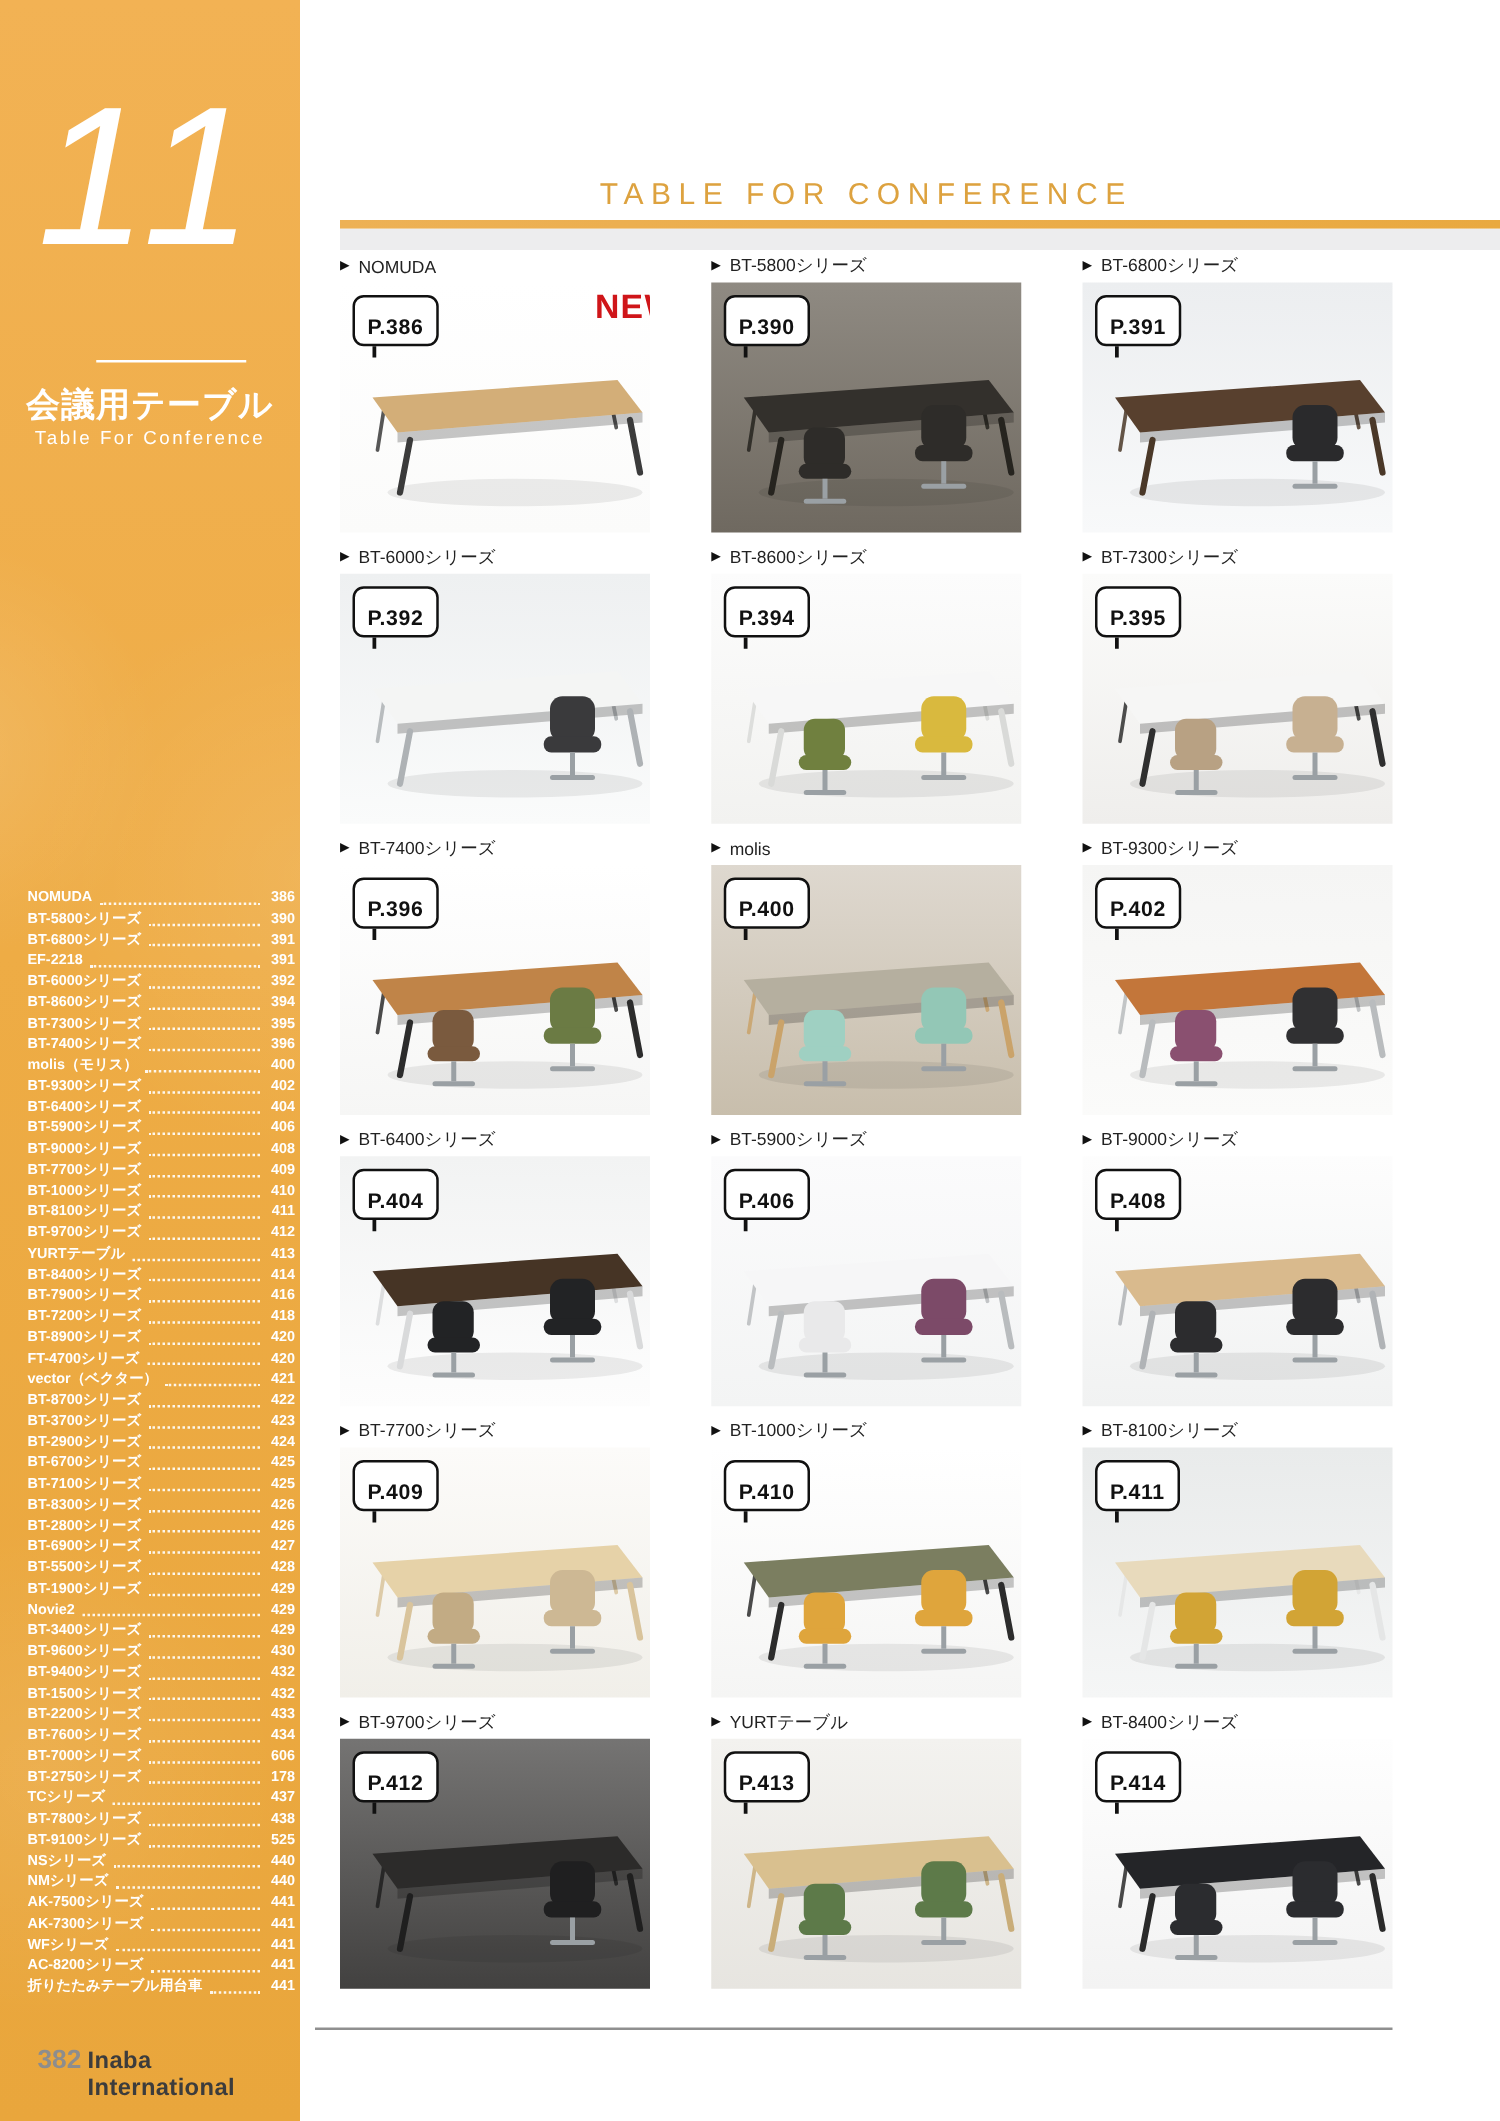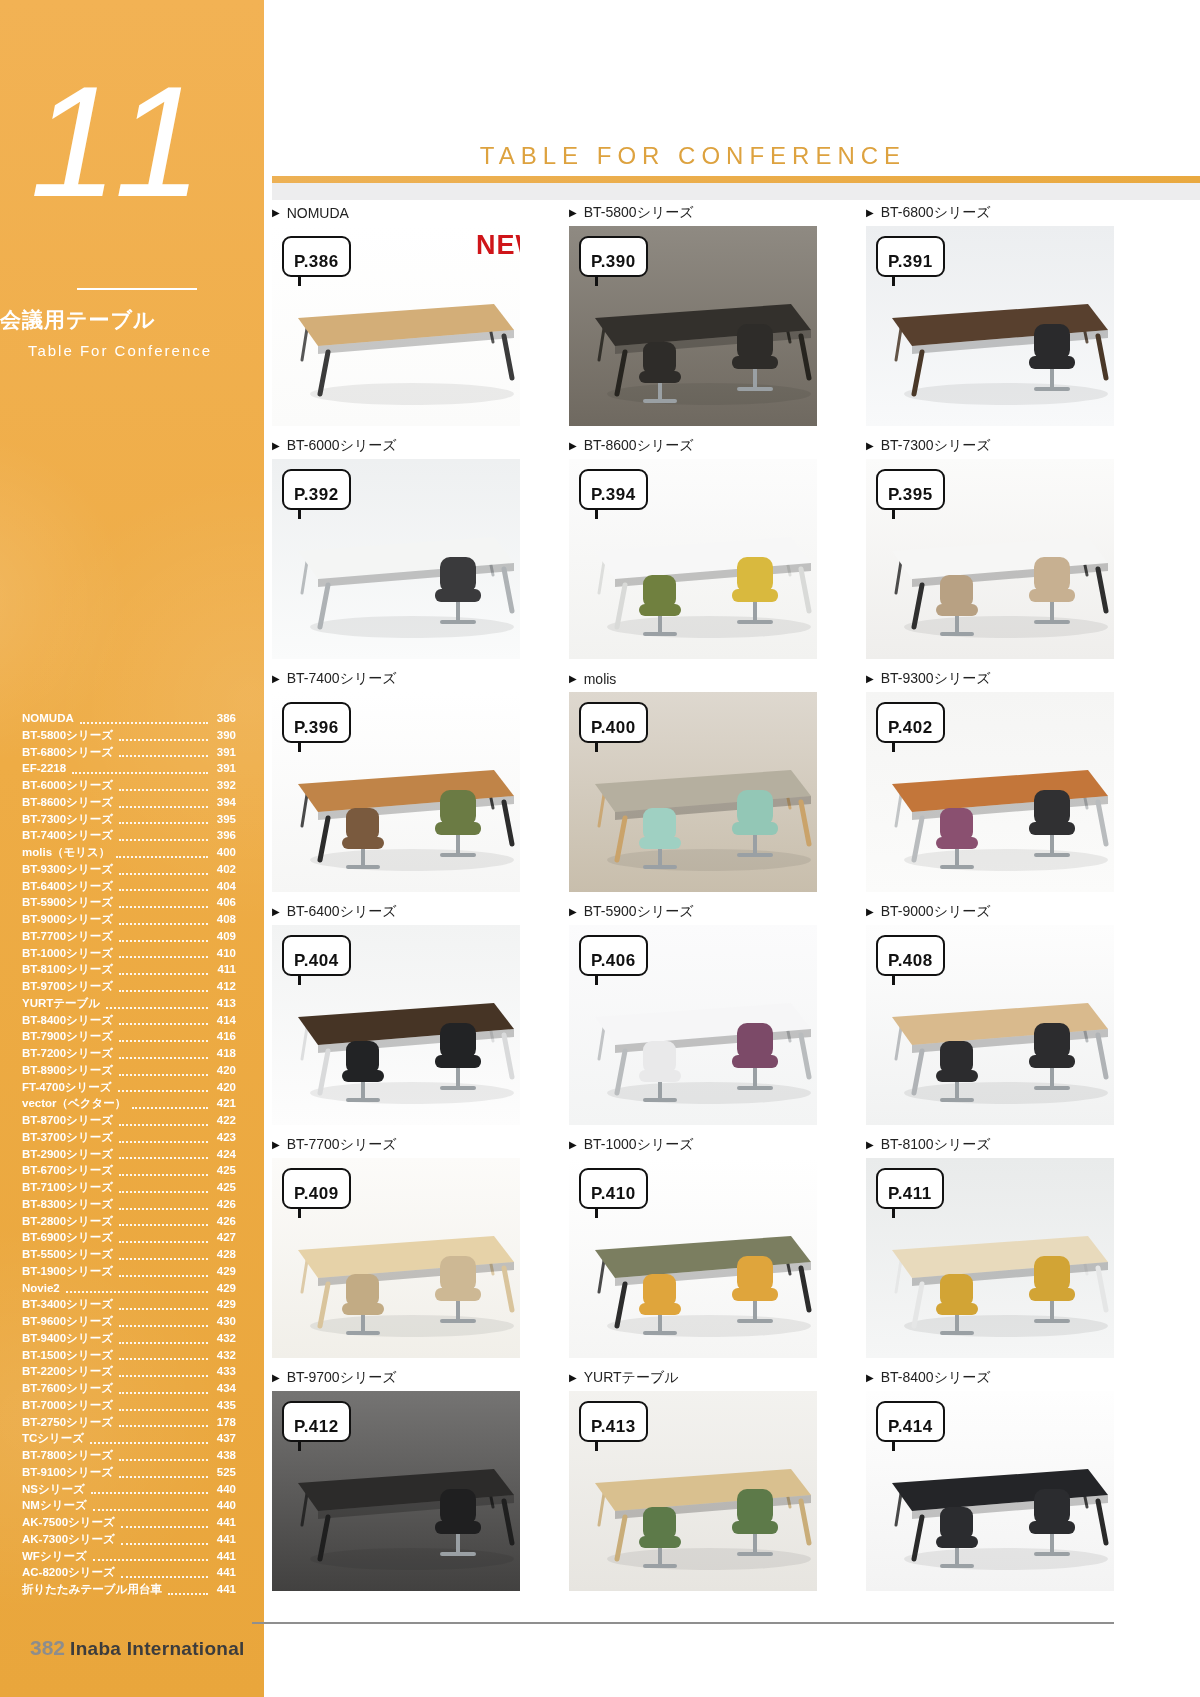--- a/index.html
+++ b/index.html
@@ -10,33 +10,32 @@
 
   
   .sidebar {
     position:absolute; left:0; top:0; width:240px; height:1697px;
     background:
       radial-gradient(240px 240px at -40px 600px, rgba(255,255,255,.13), rgba(255,255,255,0) 70%),
       radial-gradient(320px 320px at 250px 700px, rgba(255,255,255,.10), rgba(255,255,255,0) 70%),
       radial-gradient(280px 280px at 30px 1420px, rgba(255,255,255,.09), rgba(255,255,255,0) 70%),
       linear-gradient(180deg, #f2b254 0%, #eeac45 45%, #e9a63c 100%);
     color:#ffffff;
-    padding-left:24px;
   }
   .chapter-num {
     position:absolute; top:62px; left:0; width:240px; text-align:center;
     font-size:158px; font-weight:100; font-style:italic; line-height:1;
     letter-spacing:8px; color:#ffffff;
   }
   .chapter-divider {
     position:absolute; top:288px; left:77px; width:120px; height:2px; background:#ffffff;
   }
   .chapter-title-ja {
-    position:absolute; top:306px; left:0; width:240px; text-align:left;
-    font-size:21px; font-weight:bold; letter-spacing:1px;
+    position:absolute; top:306px; left:0; width:240px; text-align:center;
+    font-size:27px; font-weight:bold; letter-spacing:1px;
   }
   .chapter-title-en {
     position:absolute; top:342px; left:0; width:240px; text-align:center;
     font-size:15px; letter-spacing:2px;
   }
   .toc {
     position:absolute; top:710px; left:22px; width:214px;
     font-size:11.5px; font-weight:bold; line-height:16.75px;
   }
   .toc-row { display:flex; align-items:flex-end; white-space:nowrap; }
@@ -348,21 +347,21 @@
 
   <div class="toc-row">
     <span class="toc-label">BT-7600シリーズ</span>
     <span class="toc-leader"></span>
     <span class="toc-page">434</span>
   </div>
 
   <div class="toc-row">
     <span class="toc-label">BT-7000シリーズ</span>
     <span class="toc-leader"></span>
-    <span class="toc-page">435</span>
+    <span class="toc-page">606</span>
   </div>
 
   <div class="toc-row">
     <span class="toc-label">BT-2750シリーズ</span>
     <span class="toc-leader"></span>
     <span class="toc-page">178</span>
   </div>
 
   <div class="toc-row">
     <span class="toc-label">TCシリーズ</span>

